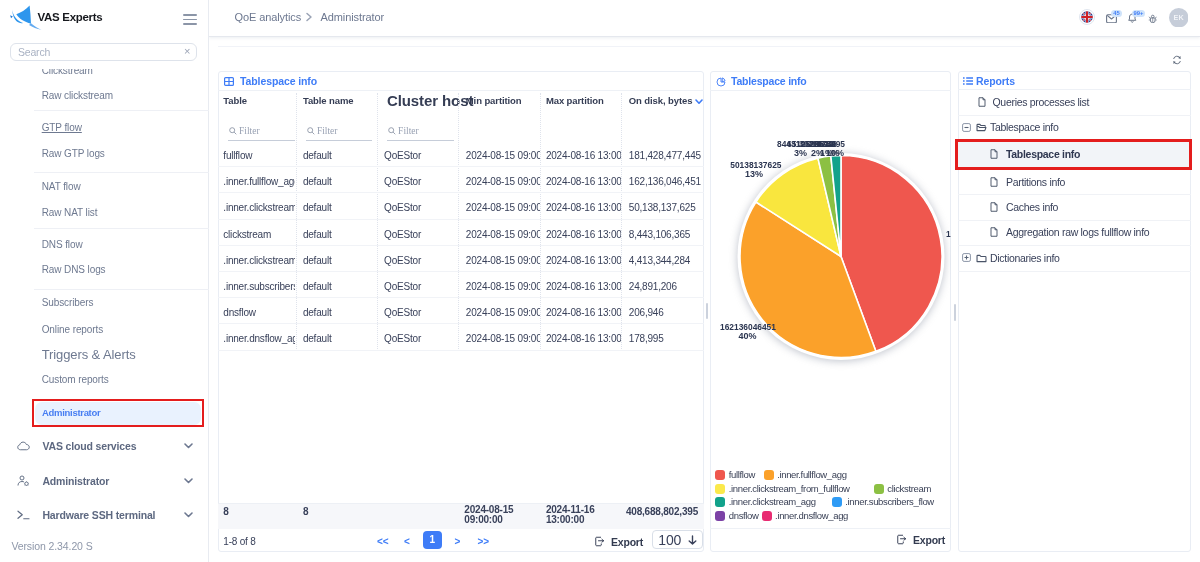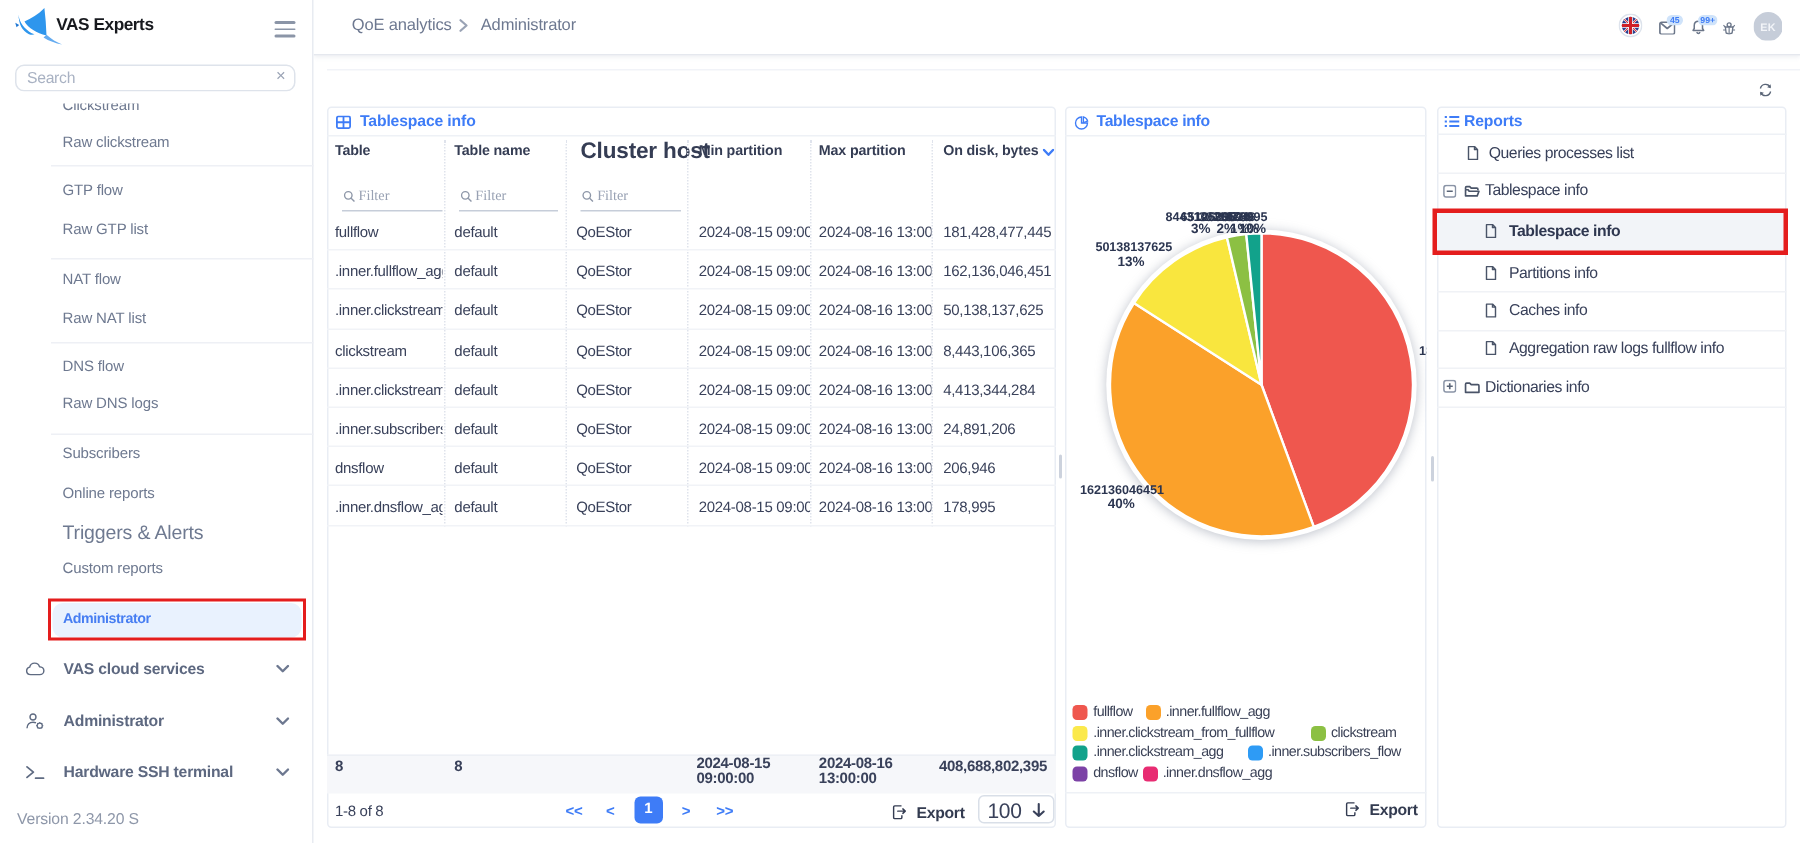--- a/index.html
+++ b/index.html
@@ -58,22 +58,22 @@
 </svg>
 <div style="position:absolute;left:37.5px;top:10.3px;height:14px;line-height:14px;font-size:11.5px;color:#17191e;font-weight:700;letter-spacing:-0.3px;white-space:nowrap;">VAS Experts</div>
 <div style="position:absolute;left:182.5px;top:13.8px;width:14px;height:1.8px;background:#8b95a7;border-radius:1px;"></div>
 <div style="position:absolute;left:182.5px;top:18.6px;width:14px;height:1.8px;background:#8b95a7;border-radius:1px;"></div>
 <div style="position:absolute;left:182.5px;top:23.4px;width:14px;height:1.8px;background:#8b95a7;border-radius:1px;"></div>
 <div style="position:absolute;left:10px;top:42.5px;width:187px;height:18px;background:#fff;border:1px solid #dee3eb;border-radius:6px;"></div>
 <div style="position:absolute;left:18px;top:44.7px;height:14px;line-height:14px;font-size:10.5px;color:#a9b2c3;font-weight:400;letter-spacing:-0.2px;white-space:nowrap;">Search</div>
 <div style="position:absolute;left:184px;top:44.2px;height:14px;line-height:14px;font-size:11px;color:#9aa3b5;font-weight:400;letter-spacing:-0.2px;white-space:nowrap;">×</div>
 <div style="position:absolute;left:41.7px;top:64.2px;height:14px;line-height:14px;font-size:10px;color:#6e7990;font-weight:400;letter-spacing:-0.1px;white-space:nowrap;">Clickstream</div>
 <div style="position:absolute;left:41.7px;top:89.2px;height:14px;line-height:14px;font-size:10px;color:#6e7990;font-weight:400;letter-spacing:-0.1px;white-space:nowrap;">Raw clickstream</div>
-<div style="position:absolute;left:41.7px;top:120.5px;height:14px;line-height:14px;font-size:10px;color:#6e7990;font-weight:400;letter-spacing:-0.1px;white-space:nowrap;">GTP flow</div>
-<div style="position:absolute;left:41.7px;top:146.7px;height:14px;line-height:14px;font-size:10px;color:#6e7990;font-weight:400;letter-spacing:-0.1px;white-space:nowrap;">Raw GTP list</div>
+<div style="position:absolute;left:41.7px;top:120.5px;height:14px;line-height:14px;font-size:10px;color:#6e7990;font-weight:400;letter-spacing:-0.1px;white-space:nowrap;text-decoration:underline;">GTP flow</div>
+<div style="position:absolute;left:41.7px;top:146.7px;height:14px;line-height:14px;font-size:10px;color:#6e7990;font-weight:400;letter-spacing:-0.1px;white-space:nowrap;">Raw GTP logs</div>
 <div style="position:absolute;left:41.7px;top:180.4px;height:14px;line-height:14px;font-size:10px;color:#6e7990;font-weight:400;letter-spacing:-0.1px;white-space:nowrap;">NAT flow</div>
 <div style="position:absolute;left:41.7px;top:205.6px;height:14px;line-height:14px;font-size:10px;color:#6e7990;font-weight:400;letter-spacing:-0.1px;white-space:nowrap;">Raw NAT list</div>
 <div style="position:absolute;left:41.7px;top:237.9px;height:14px;line-height:14px;font-size:10px;color:#6e7990;font-weight:400;letter-spacing:-0.1px;white-space:nowrap;">DNS flow</div>
 <div style="position:absolute;left:41.7px;top:263.3px;height:14px;line-height:14px;font-size:10px;color:#6e7990;font-weight:400;letter-spacing:-0.1px;white-space:nowrap;">Raw DNS logs</div>
 <div style="position:absolute;left:41.7px;top:296.3px;height:14px;line-height:14px;font-size:10px;color:#6e7990;font-weight:400;letter-spacing:-0.1px;white-space:nowrap;">Subscribers</div>
 <div style="position:absolute;left:41.7px;top:322.5px;height:14px;line-height:14px;font-size:10px;color:#6e7990;font-weight:400;letter-spacing:-0.1px;white-space:nowrap;">Online reports</div>
 <div style="position:absolute;left:41.7px;top:347.8px;height:14px;line-height:14px;font-size:13px;color:#6e7990;font-weight:400;letter-spacing:-0.1px;white-space:nowrap;">Triggers &amp; Alerts</div>
 <div style="position:absolute;left:41.7px;top:373.4px;height:14px;line-height:14px;font-size:10px;color:#6e7990;font-weight:400;letter-spacing:-0.1px;white-space:nowrap;">Custom reports</div>
 <div style="position:absolute;left:1px;top:61px;width:206px;height:7.5px;background:#fff;"></div>
 <div style="position:absolute;left:34px;top:110.1px;width:175px;height:1px;background:#eef0f5;"></div>
@@ -209,21 +209,21 @@
 <div style="position:absolute;left:302.9px;top:332.4px;height:14px;line-height:14px;font-size:10px;color:#39415a;font-weight:400;letter-spacing:-0.2px;white-space:nowrap;">default</div>
 <div style="position:absolute;left:384.1px;top:332.4px;height:14px;line-height:14px;font-size:10px;color:#39415a;font-weight:400;letter-spacing:-0.2px;white-space:nowrap;">QoEStor</div>
 <div style="position:absolute;left:465.8px;top:332.4px;width:73.80000000000001px;height:14px;line-height:14px;font-size:10px;color:#39415a;letter-spacing:-0.2px;white-space:nowrap;overflow:hidden;">2024-08-15 09:00:00</div>
 <div style="position:absolute;left:545.9px;top:332.4px;width:75.0px;height:14px;line-height:14px;font-size:10px;color:#39415a;letter-spacing:-0.2px;white-space:nowrap;overflow:hidden;">2024-08-16 13:00:00</div>
 <div style="position:absolute;left:628.8px;top:332.4px;height:14px;line-height:14px;font-size:10px;color:#39415a;font-weight:400;letter-spacing:-0.2px;white-space:nowrap;">178,995</div>
 <div style="position:absolute;left:218px;top:503px;width:486px;height:26px;background:#f6f7fa;border-top:1px solid #edf0f5;"></div>
 <div style="position:absolute;left:223.3px;top:505.0px;height:14px;line-height:14px;font-size:10px;color:#39415a;font-weight:700;letter-spacing:-0.2px;white-space:nowrap;">8</div>
 <div style="position:absolute;left:302.9px;top:505.0px;height:14px;line-height:14px;font-size:10px;color:#39415a;font-weight:700;letter-spacing:-0.2px;white-space:nowrap;">8</div>
 <div style="position:absolute;left:464.3px;top:502.5px;height:14px;line-height:14px;font-size:10px;color:#39415a;font-weight:700;letter-spacing:-0.2px;white-space:nowrap;">2024-08-15</div>
 <div style="position:absolute;left:464.3px;top:512.5px;height:14px;line-height:14px;font-size:10px;color:#39415a;font-weight:700;letter-spacing:-0.2px;white-space:nowrap;">09:00:00</div>
-<div style="position:absolute;left:545.9px;top:502.5px;height:14px;line-height:14px;font-size:10px;color:#39415a;font-weight:700;letter-spacing:-0.2px;white-space:nowrap;">2024-08-16</div>
+<div style="position:absolute;left:545.9px;top:502.5px;height:14px;line-height:14px;font-size:10px;color:#39415a;font-weight:700;letter-spacing:-0.2px;white-space:nowrap;">2024-11-16</div>
 <div style="position:absolute;left:545.9px;top:512.5px;height:14px;line-height:14px;font-size:10px;color:#39415a;font-weight:700;letter-spacing:-0.2px;white-space:nowrap;">13:00:00</div>
 <div style="position:absolute;left:598px;top:505px;width:100px;height:14px;line-height:14px;font-size:10px;font-weight:700;color:#39415a;letter-spacing:-0.2px;text-align:right;">408,688,802,395</div>
 <div style="position:absolute;left:223.3px;top:534.5px;height:14px;line-height:14px;font-size:10px;color:#39415a;font-weight:400;letter-spacing:-0.2px;white-space:nowrap;">1-8 of 8</div>
 <div style="position:absolute;left:377px;top:534.5px;height:14px;line-height:14px;font-size:10px;color:#3e7cf7;font-weight:700;letter-spacing:-0.2px;white-space:nowrap;">&lt;&lt;</div>
 <div style="position:absolute;left:404px;top:534.5px;height:14px;line-height:14px;font-size:10px;color:#3e7cf7;font-weight:700;letter-spacing:-0.2px;white-space:nowrap;">&lt;</div>
 <div style="position:absolute;left:423px;top:531px;width:18.5px;height:17.5px;background:#3e7cf7;border-radius:4px;color:#fff;font-size:10px;font-weight:700;text-align:center;line-height:17.5px;">1</div>
 <div style="position:absolute;left:454.5px;top:534.5px;height:14px;line-height:14px;font-size:10px;color:#3e7cf7;font-weight:700;letter-spacing:-0.2px;white-space:nowrap;">&gt;</div>
 <div style="position:absolute;left:477.5px;top:534.5px;height:14px;line-height:14px;font-size:10px;color:#3e7cf7;font-weight:700;letter-spacing:-0.2px;white-space:nowrap;">&gt;&gt;</div>
 <svg style="position:absolute;left:594px;top:535.5px" width="11" height="11" viewBox="0 0 22 22">
 <path d="M14,2.5 H5 C4.2,2.5 3.5,3.2 3.5,4 V18 C3.5,18.8 4.2,19.5 5,19.5 H13 C13.8,19.5 14.5,18.8 14.5,18 V15" fill="none" stroke="#343c52" stroke-width="1.9"></path>

